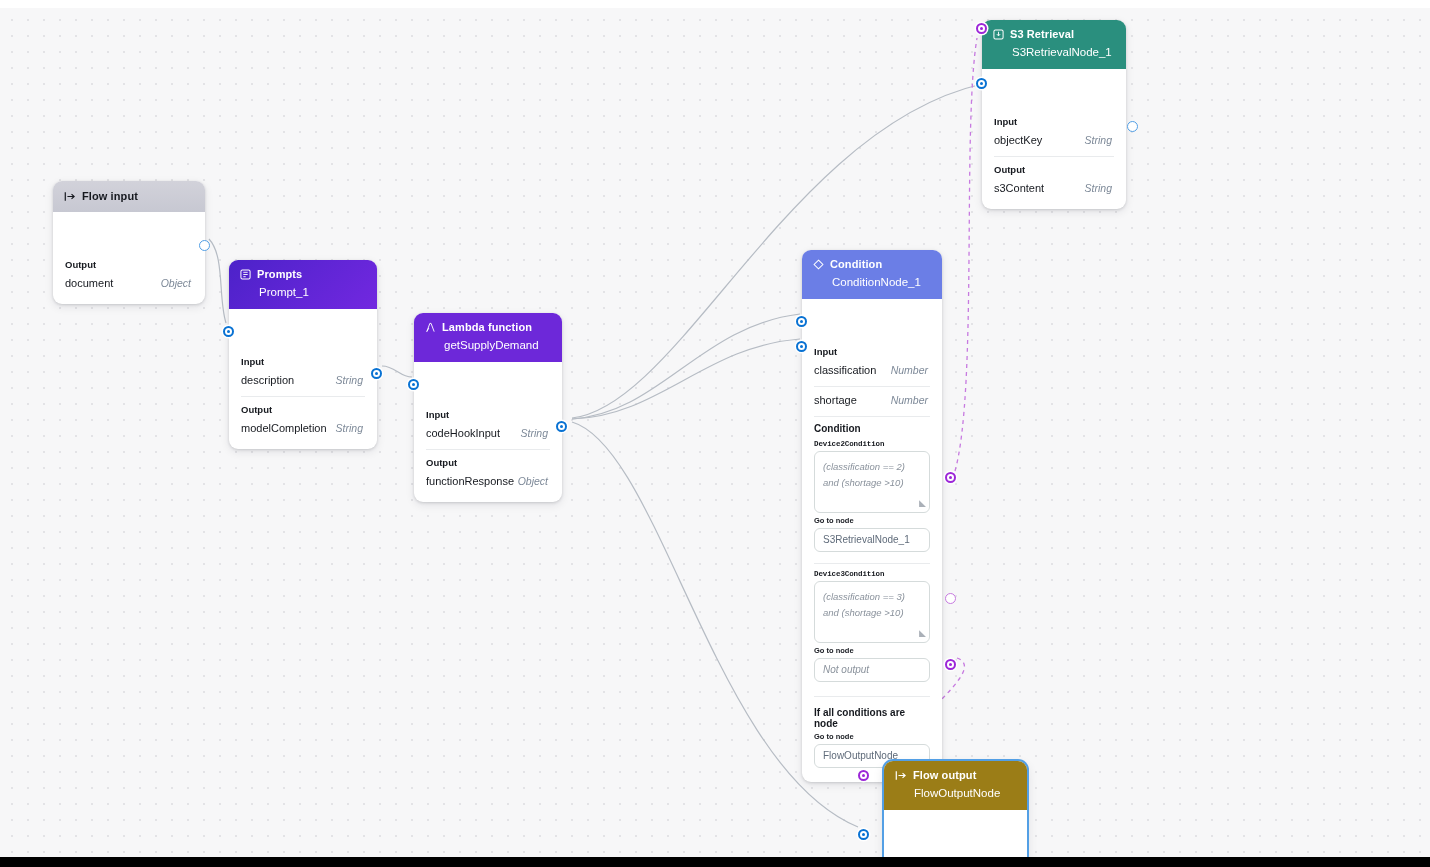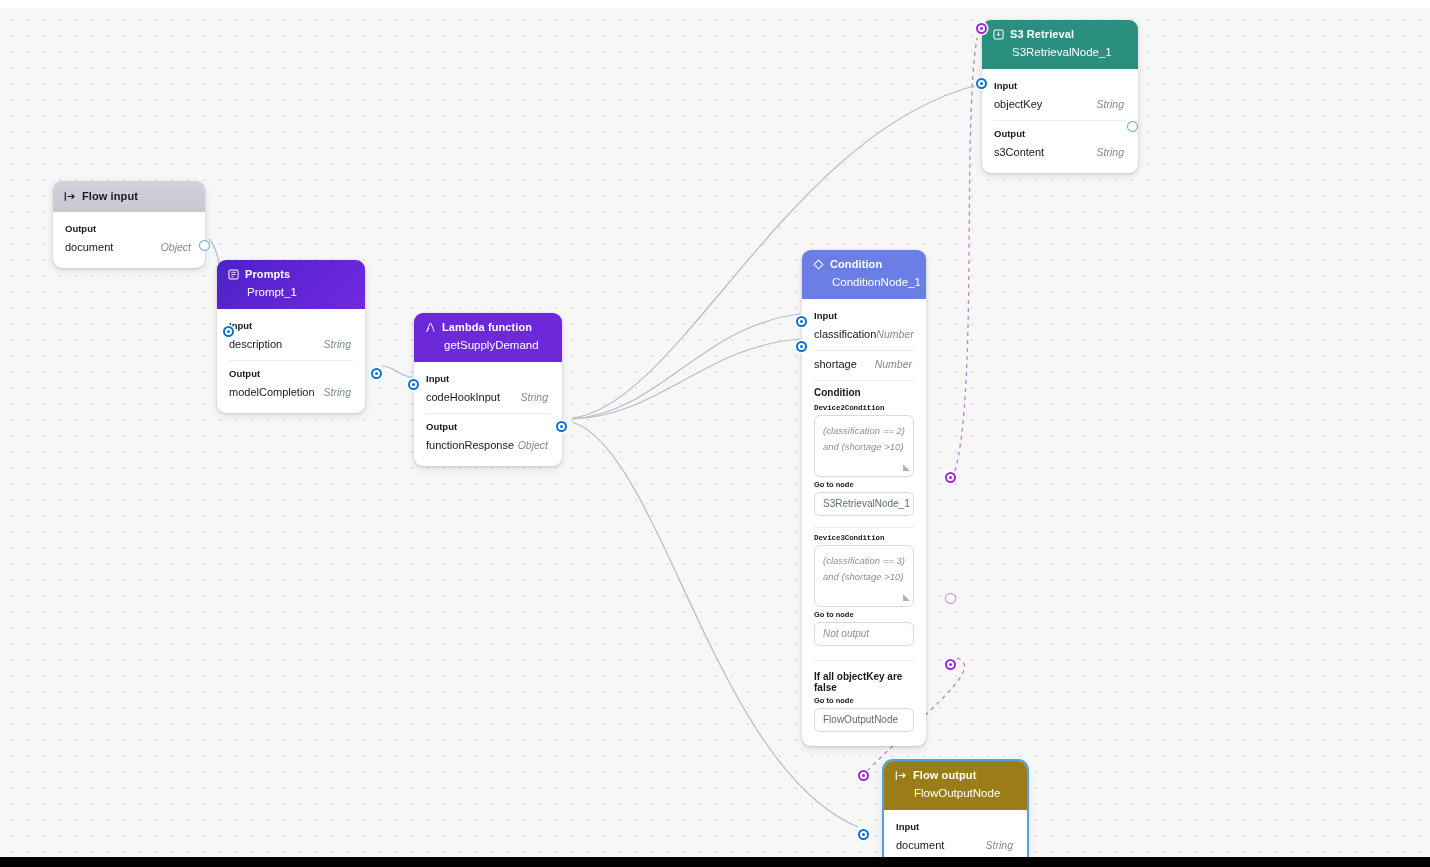--- a/index.html
+++ b/index.html
@@ -67,21 +67,21 @@
     font-size: 11px;
     font-weight: bold;
     letter-spacing: .1px;
   }
   .hdr-sub {
     font-size: 11.5px;
     font-weight: normal;
     margin-top: 3px;
     margin-left: 19px;
   }
-  .node-body { padding: 8px 0 10px 0; }
+  .node-body { padding: 8px 0 10px 0; margin-top: 36px; }
   .section-label {
     font-size: 9.5px;
     font-weight: bold;
     color: #16191f;
     padding: 3px 12px 4px 12px;
   }
   .io-row {
     display: flex;
     align-items: center;
     justify-content: space-between;
@@ -247,21 +247,21 @@
       <div class="node-body">
         <div class="section-label">Output</div>
         <div class="io-row">
           <span class="io-name">document</span>
           <span class="io-type">Object</span>
         </div>
       </div>
     </div>
     <div class="port out-hollow" style="left:199px; top:232px;"></div>
 
-    <div class="node" style="left:217px; top:252px; width:148px;">
+    <div class="node" style="left:229px; top:252px; width:148px;">
       <div class="node-header" style="background:linear-gradient(135deg,#4c22c9 0%, #7228e0 100%);">
         <div class="hdr-title">
           <span class="gi">
             <svg width="11" height="11" viewBox="0 0 12 12">
                 <rect x="1" y="1" width="10" height="10" rx="1.6" stroke="#fff" stroke-width="1.1" fill="none"></rect>
                 <path d="M3.6 3.6 h4.8 M3.6 6 h4.8 M3.6 8.4 h2.6" stroke="#fff" stroke-width="1" fill="none"></path>
               </svg>
           </span>
           <span>Prompts</span>
         </div>
@@ -306,21 +306,21 @@
         <div class="section-label">Output</div>
         <div class="io-row">
           <span class="io-name">functionResponse</span>
           <span class="io-type">Object</span>
         </div>
       </div>
     </div>
     <div class="port in-filled" style="left:408px; top:371px;"></div>
     <div class="port in-filled" style="left:556px; top:413px;"></div>
 
-    <div class="node" style="left:802px; top:242px; width:124px;">
+    <div class="node" style="left:802px; top:242px; width:140px;">
       <div class="node-header" style="background:#6b7ee6;">
         <div class="hdr-title">
           <span class="gi">
             <svg width="11" height="11" viewBox="0 0 12 12">
                 <path d="M6 1.2 L10.8 6 L6 10.8 L1.2 6 Z" stroke="#fff" stroke-width="1.1" fill="none"></path>
               </svg>
           </span>
           <span>Condition</span>
         </div>
         <div class="hdr-sub">ConditionNode_1</div>
@@ -359,33 +359,33 @@
             <span>(classification == 3) and (shortage &gt;10)</span>
             <span class="resize">◢</span>
           </div>
           <div class="small-goto">Go to node</div>
           <div class="cond-input placeholder">Not output</div>
         </div>
 
         <div class="cond-divider" style="margin-top:14px;"></div>
 
         <div class="cond-block">
-          <div class="cond-heading" style="margin-top:10px;">If all objectKey are false</div>
+          <div class="cond-heading" style="margin-top:10px;">If all conditions are node</div>
           <div class="small-goto" style="margin-top:1px;">Go to node</div>
           <div class="cond-input">FlowOutputNode</div>
         </div>
       </div>
     </div>
     <div class="port in-filled" style="left:796px; top:308px;"></div>
     <div class="port in-filled" style="left:796px; top:333px;"></div>
     <div class="port cond-filled" style="left:945px; top:464px;"></div>
     <div class="port cond-hollow" style="left:945px; top:585px;"></div>
     <div class="port cond-filled" style="left:945px; top:651px;"></div>
 
-    <div class="node" style="left:982px; top:12px; width:156px;">
+    <div class="node" style="left:982px; top:12px; width:144px;">
       <div class="node-header" style="background:#2a8f7e;">
         <div class="hdr-title">
           <span class="gi">
             <svg width="11" height="11" viewBox="0 0 12 12">
                 <rect x="1" y="1" width="10" height="10" rx="1.6" stroke="#fff" stroke-width="1.1" fill="none"></rect>
                 <path d="M6 3 v4.2 M4.2 5.6 L6 7.5 L7.8 5.6" stroke="#fff" stroke-width="1" fill="none"></path>
               </svg>
           </span>
           <span>S3 Retrieval</span>
         </div>

